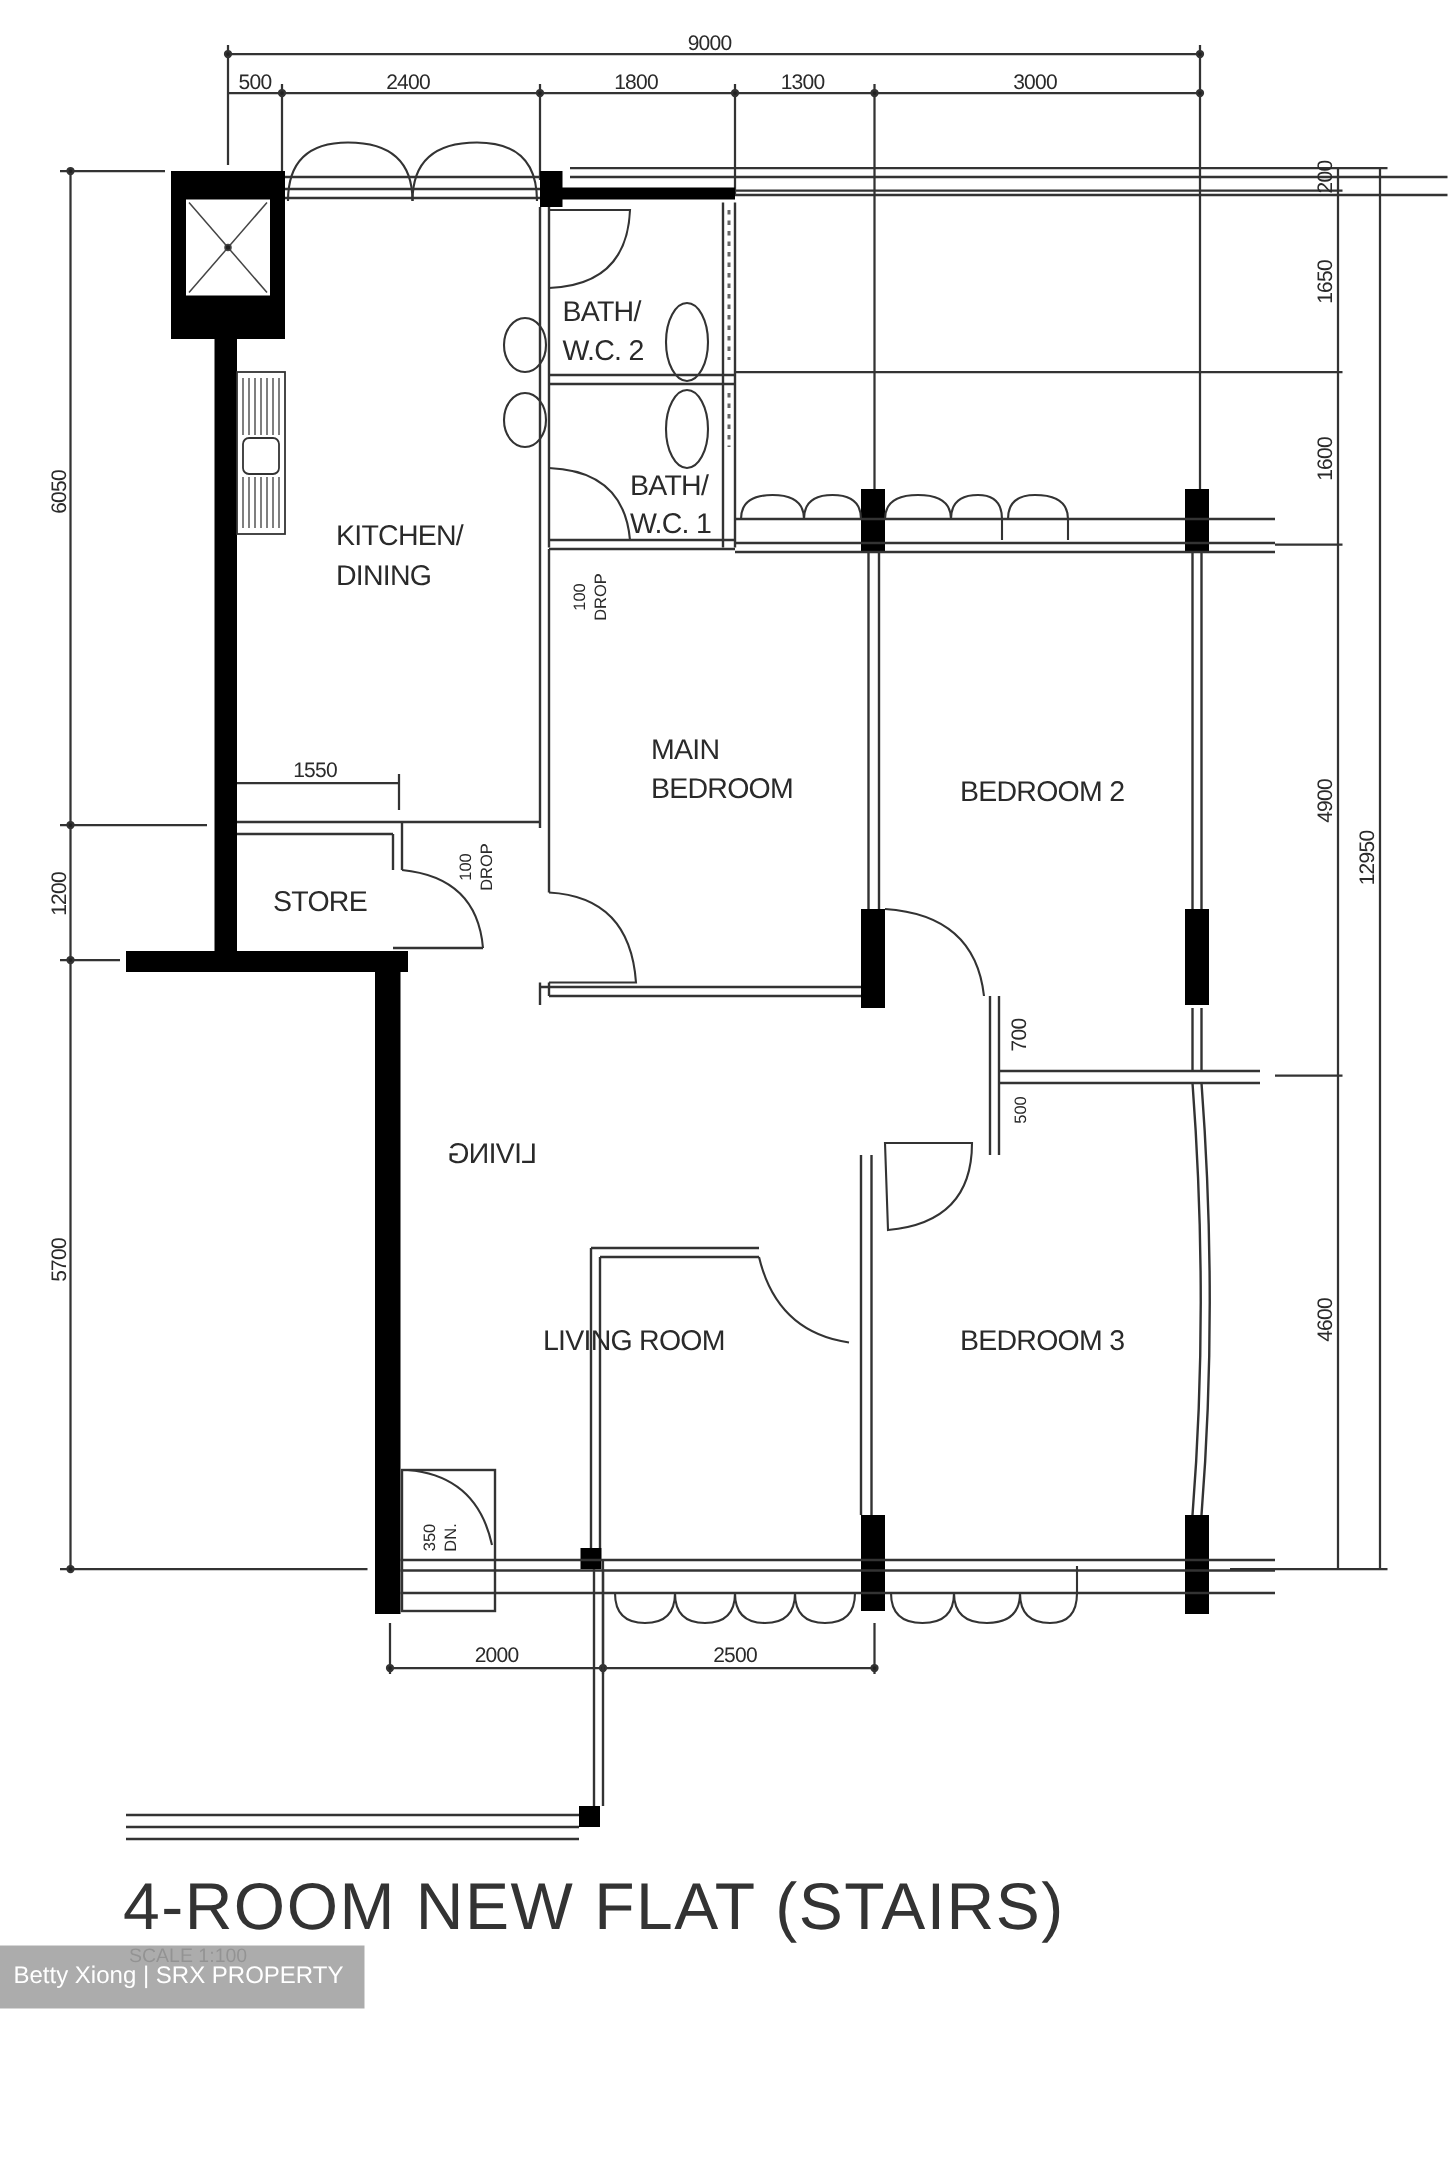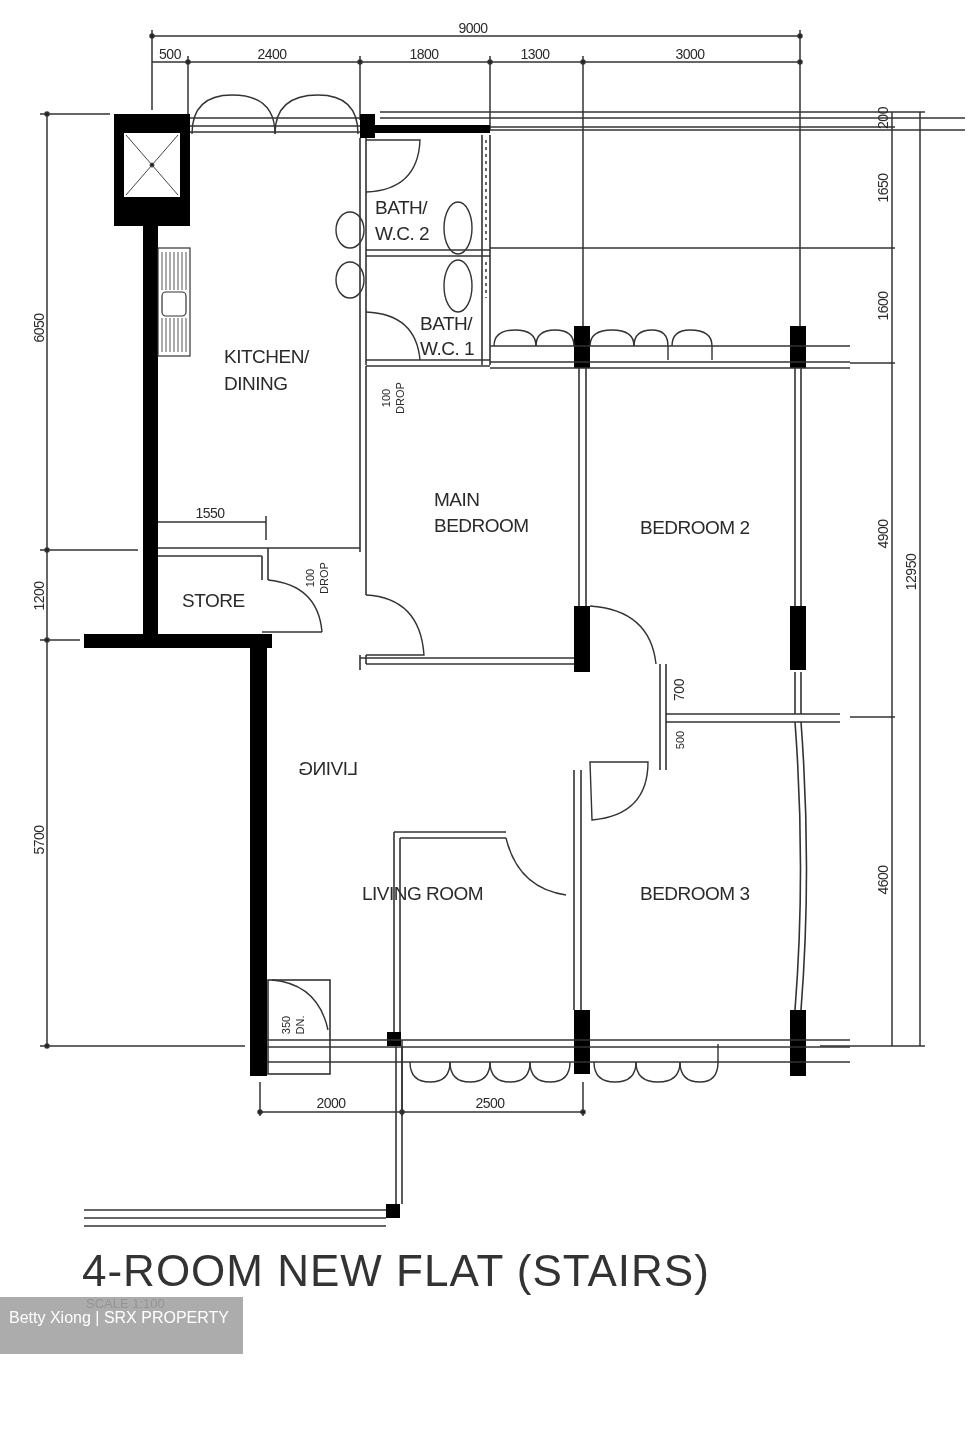--- a/index.html
+++ b/index.html
@@ -4,21 +4,21 @@
 <style>
   html, body { margin: 0; padding: 0; }
   body { width: 968px; height: 1440px; background: #ffffff; position: relative; overflow: hidden; font-family: "Liberation Sans", sans-serif; }
   #plan { position: absolute; left: 0; top: 0; width: 968px; height: 1440px; }
   .lbl { font-family: "Liberation Sans", sans-serif; fill: #2a2a2a; }
   .room { font-size: 19px; letter-spacing: -0.5px; }
   .dim { font-size: 14px; letter-spacing: -0.5px; }
   .small { font-size: 11px; }
   .title { font-size: 44px; font-stretch: condensed; letter-spacing: 1px; fill: #333; }
   .scale { font-size: 13px; fill: #333; }
-  .watermark { position: absolute; left: 0; top: 1297px; width: 243px; height: 57px; background: rgba(160,160,160,0.88); color: #ffffff; font-size: 16px; line-height: 42px; padding-left: 9px; box-sizing: border-box; white-space: nowrap; }
+  .watermark { position: absolute; left: 0; top: 1297px; width: 243px; height: 42px; background: rgba(160,160,160,0.88); color: #ffffff; font-size: 16px; line-height: 42px; padding-left: 9px; box-sizing: border-box; white-space: nowrap; }
 </style>
 </head>
 <body>
 
 <svg id="plan" viewBox="0 0 968 1440" xmlns="http://www.w3.org/2000/svg">
   <g stroke="#333" fill="none" stroke-width="1.5">
 
     <g>
       <line x1="152" y1="36" x2="800" y2="36"></line>
       <line x1="152" y1="30" x2="152" y2="110"></line>

